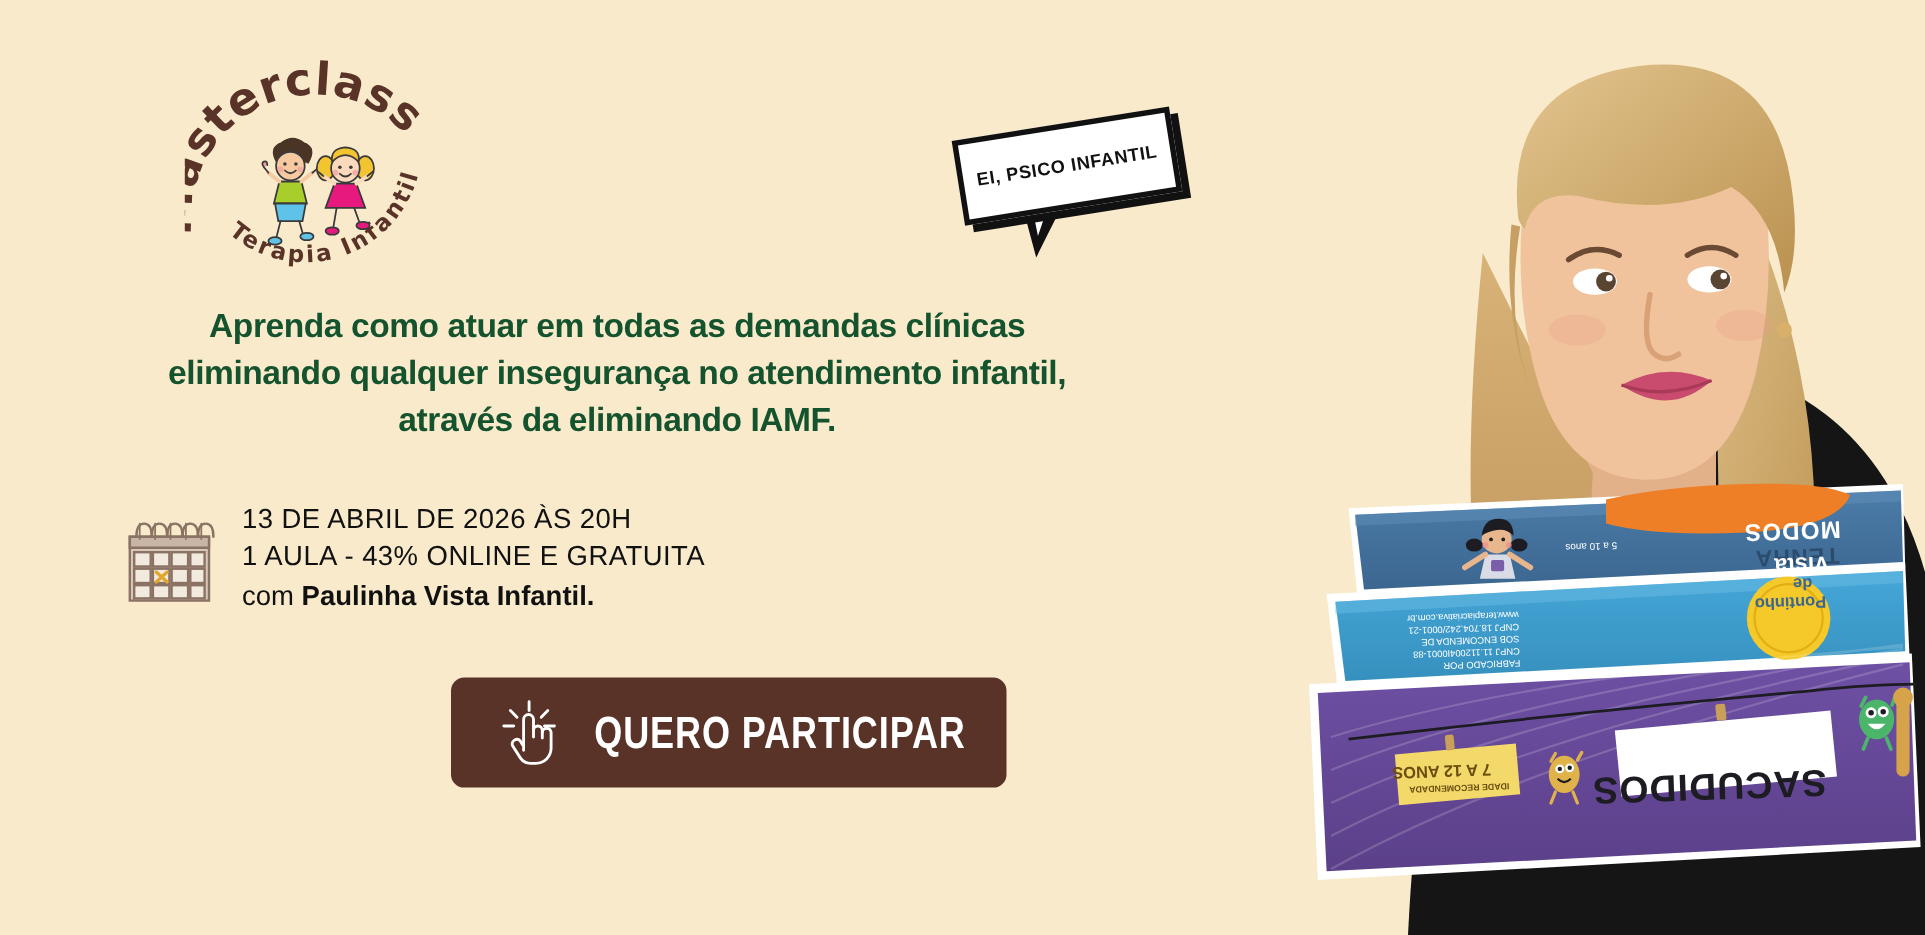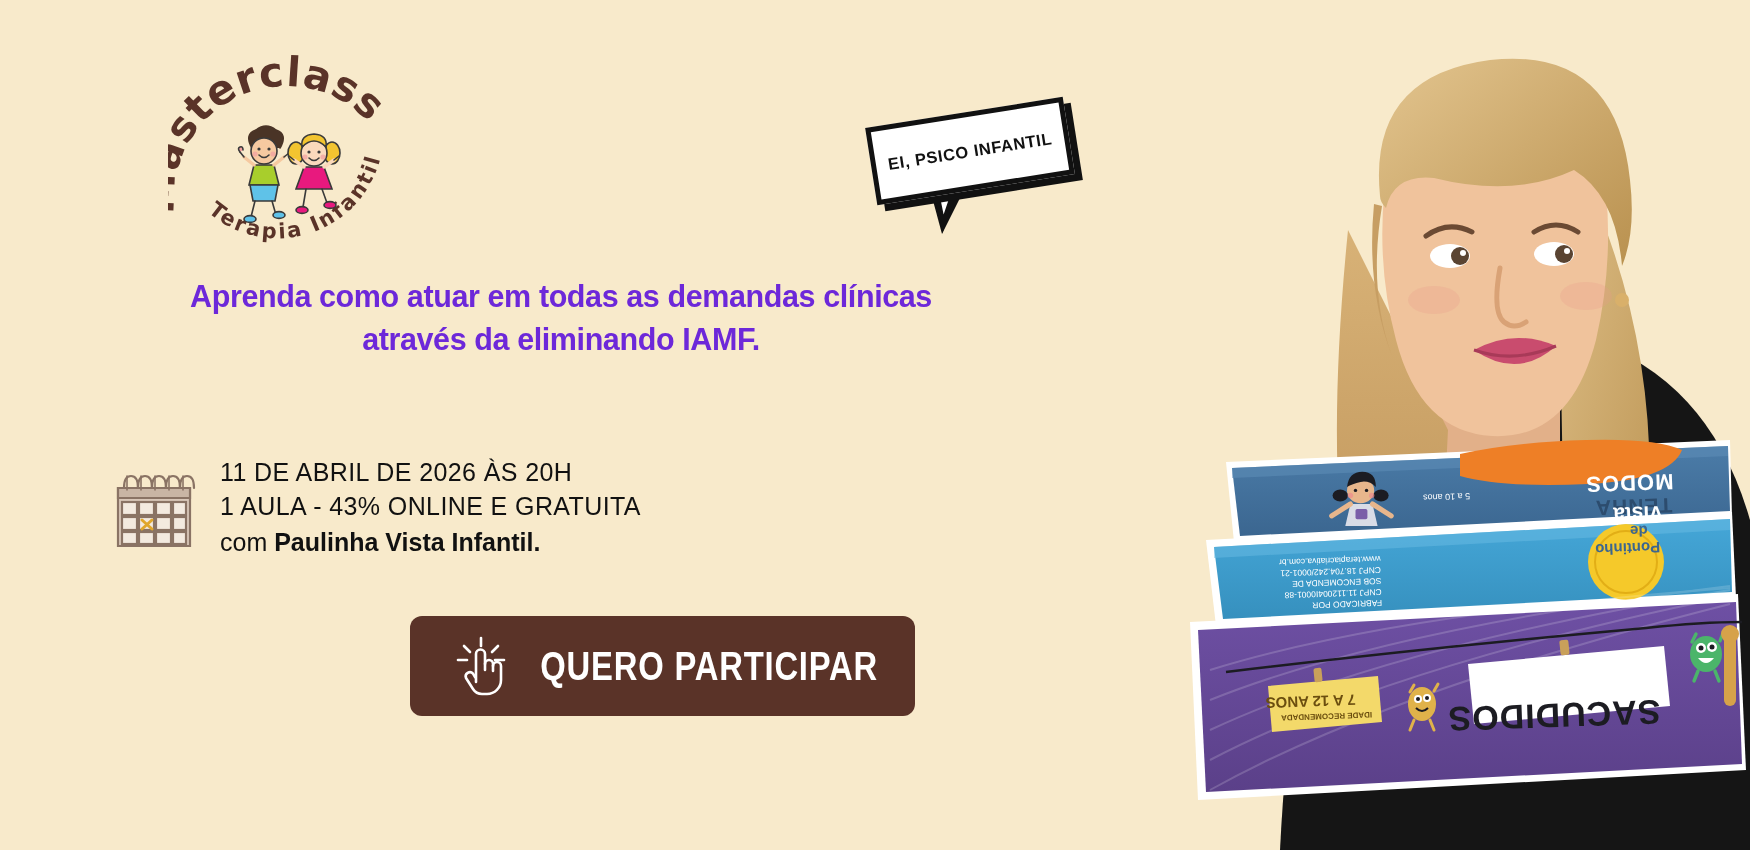--- a/index.html
+++ b/index.html
@@ -49,21 +49,21 @@
     font-family:"Liberation Sans", sans-serif;
     font-weight:bold; font-size:16.5px; color:#111; letter-spacing:0.6px;
     white-space:nowrap;
   }
   .bubble-tail { position:absolute; left:54px; top:72px; width:48px; height:56px; }
 
   
   .subhead {
     position:absolute; left:56px; top:275px; width:1010px;
     text-align:center;
-    color:#6d28d9;
+    color:#14532d;
     font-family:"Liberation Sans", sans-serif;
     font-weight:bold;
     font-size:30.5px;
     line-height:43px;
     letter-spacing:-0.4px;
   }
   .subhead .ln { display:block; white-space:nowrap; }
 
   
   .info { position:absolute; left:108px; top:455px; width:620px; display:flex; align-items:center; }
@@ -162,20 +162,21 @@
       <path d="M10 0 L34 0 L19 44 Z" fill="#fff" stroke="#111" stroke-width="5"></path>
     </svg>
     <div class="bubble-shadow"></div>
     <div class="bubble">
       <span class="bubble-text">EI, PSICO INFANTIL</span>
     </div>
   </div>
 
   <div class="subhead">
     <span class="ln">Aprenda como atuar em todas as demandas clínicas</span>
+    <span class="ln">eliminando qualquer  insegurança no atendimento infantil,</span>
     <span class="ln">através da eliminando IAMF.</span>
   </div>
 
   <div class="info">
     <svg class="cal-icon" viewBox="0 0 96 92">
       <g stroke="#8A7364" stroke-width="2.2" fill="none" stroke-linecap="round">
         <path d="M10 22 h72 v58 h-72 z" fill="#D9C7B8"></path>
         <path d="M10 22 h72 v10 h-72 z" fill="#C9B5A4"></path>
         <path d="M16 22 q0 -12 7 -12 q7 0 7 12"></path>
         <path d="M30 22 q0 -12 7 -12 q7 0 7 12"></path>
@@ -194,21 +195,21 @@
           <rect x="65" y="51" width="13" height="13"></rect>
           <rect x="14" y="66" width="15" height="12"></rect>
           <rect x="31" y="66" width="15" height="12"></rect>
           <rect x="48" y="66" width="15" height="12"></rect>
           <rect x="65" y="66" width="13" height="12"></rect>
         </g>
         <path d="M34 54 l10 9 M44 54 l-10 9" stroke="#E0A72C" stroke-width="3"></path>
       </g>
     </svg>
     <div class="info-lines">
-      <div class="l1">11 DE ABRIL DE 2026 ÀS 20H</div>
+      <div class="l1">13 DE ABRIL DE 2026 ÀS 20H</div>
       <div class="l2">1 AULA - 43% ONLINE E GRATUITA</div>
       <div class="l3">
         <span>com </span><b>Paulinha Vista Infantil.</b>
       </div>
     </div>
   </div>
 
   <button class="cta">
     <svg class="cta-icon" viewBox="0 0 54 64">
       <g stroke="#fff" stroke-width="2.6" fill="none" stroke-linecap="round" stroke-linejoin="round">

